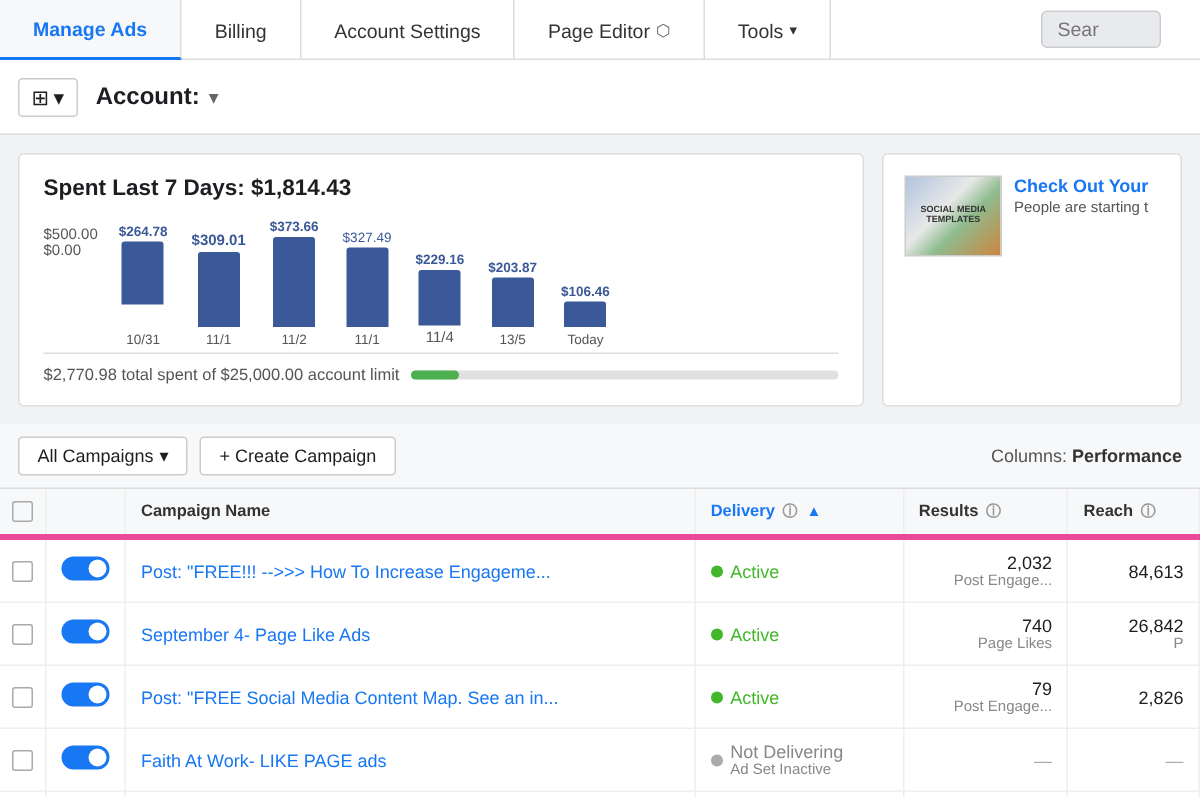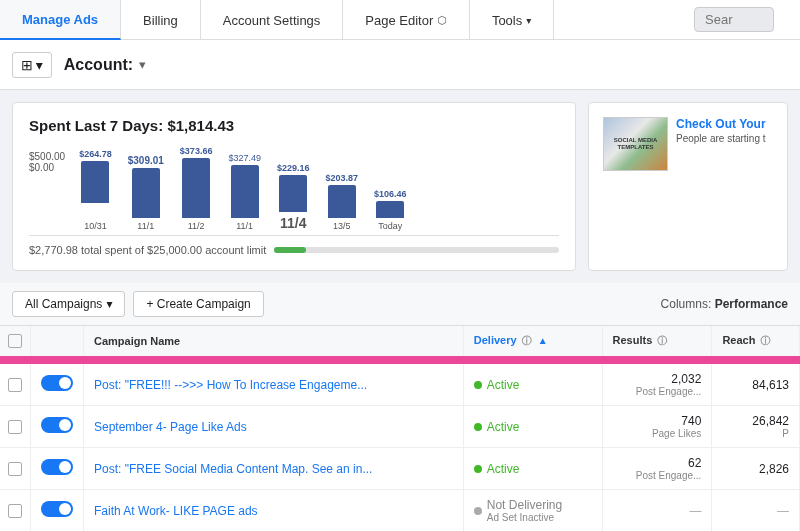--- a/index.html
+++ b/index.html
@@ -33,21 +33,21 @@
 
     
     .campaign-controls { display: flex; align-items: center; padding: 8px 12px; background: #f7f8fa; border-bottom: 1px solid #ddd; gap: 8px; }
     .btn { border: 1px solid #ccc; border-radius: 3px; background: #fff; padding: 5px 12px; font-size: 12px; cursor: pointer; display: flex; align-items: center; gap: 4px; }
     .columns-label { color: #555; }
     .columns-value { font-weight: bold; color: #333; }
 
     
     .table-container { background: #fff; }
     table { width: 100%; border-collapse: collapse; font-size: 12px; }
-    thead tr { background: #f7f8fa; border-bottom: 8px solid #ec4899; padding-left: 47px; }
+    thead tr { background: #f7f8fa; border-bottom: 4px solid #ec4899; padding-left: 47px; }
     th { padding: 8px 10px; text-align: left; font-weight: 600; color: #333; border-right: 1px solid #eee; white-space: nowrap; font-size: 11px; }
     th.sortable { color: #1877f2; cursor: pointer; }
     th .sort-arrow { margin-left: 3px; font-size: 10px; }
     th .info-icon { font-size: 10px; color: #999; margin-left: 2px; cursor: pointer; }
     td { padding: 8px 10px; border-bottom: 1px solid #eee; border-right: 1px solid #eee; vertical-align: middle; }
     .toggle { display: inline-block; width: 32px; height: 16px; background: #1877f2; border-radius: 8px; position: relative; cursor: pointer; }
     .toggle::after { content: ''; position: absolute; width: 12px; height: 12px; background: #fff; border-radius: 50%; top: 2px; right: 2px; }
     .campaign-name-link { color: #1877f2; text-decoration: none; cursor: pointer; }
     .delivery-dot { width: 8px; height: 8px; border-radius: 50%; display: inline-block; }
     .dot-green { background: #42b72a; }
@@ -120,21 +120,21 @@
       <span class="bar-label" style="font-size:9px;color:#555;margin-top:3px;">11/2</span>
     </div>
           <div class="bar-group">
       <span class="bar-value" style="font-size:9px;color:#3b5998;font-weight:normal;">$327.49</span>
       <div class="bar" style="height:53px;width:28px;background:#3b5998;border-radius:2px 2px 0 0;"></div>
       <span class="bar-label" style="font-size:9px;color:#555;margin-top:3px;">11/1</span>
     </div>
           <div class="bar-group">
       <span class="bar-value" style="font-size:9px;color:#3b5998;font-weight:bold;">$229.16</span>
       <div class="bar" style="height:37px;width:28px;background:#3b5998;border-radius:2px 2px 0 0;"></div>
-      <span class="bar-label" style="font-size:14px;color:#555;margin-top:3px;font-weight:bold;">11/4</span>
+      <span class="bar-label" style="font-size:10px;color:#555;margin-top:3px;">11/4</span>
     </div>
           <div class="bar-group">
       <span class="bar-value" style="font-size:9px;color:#3b5998;font-weight:bold;">$203.87</span>
       <div class="bar" style="height:33px;width:28px;background:#3b5998;border-radius:2px 2px 0 0;"></div>
       <span class="bar-label" style="font-size:9px;color:#555;margin-top:3px;">13/5</span>
     </div>
           <div class="bar-group">
       <span class="bar-value" style="font-size:9px;color:#3b5998;font-weight:bold;">$106.46</span>
       <div class="bar" style="height:17px;width:28px;background:#3b5998;border-radius:2px 2px 0 0;"></div>
       <span class="bar-label" style="font-size:9px;color:#555;margin-top:3px;">Today</span>
@@ -262,21 +262,21 @@
       <td>
         <div style="display:flex;align-items:center;gap:5px;">
           <span class="delivery-dot dot-green"></span>
           <div>
             <div style="color:#42b72a;">Active</div>
 
           </div>
         </div>
       </td>
       <td class="td-number">
-        <div style="">62</div>
+        <div style="">79</div>
         <div class="result-sub">Post Engage...</div>
       </td>
       <td class="td-number">
         <div style="">2,826</div>
 
       </td>
     </tr>
         <tr>
       <td class="col-check">
             <div class="cb"></div>

